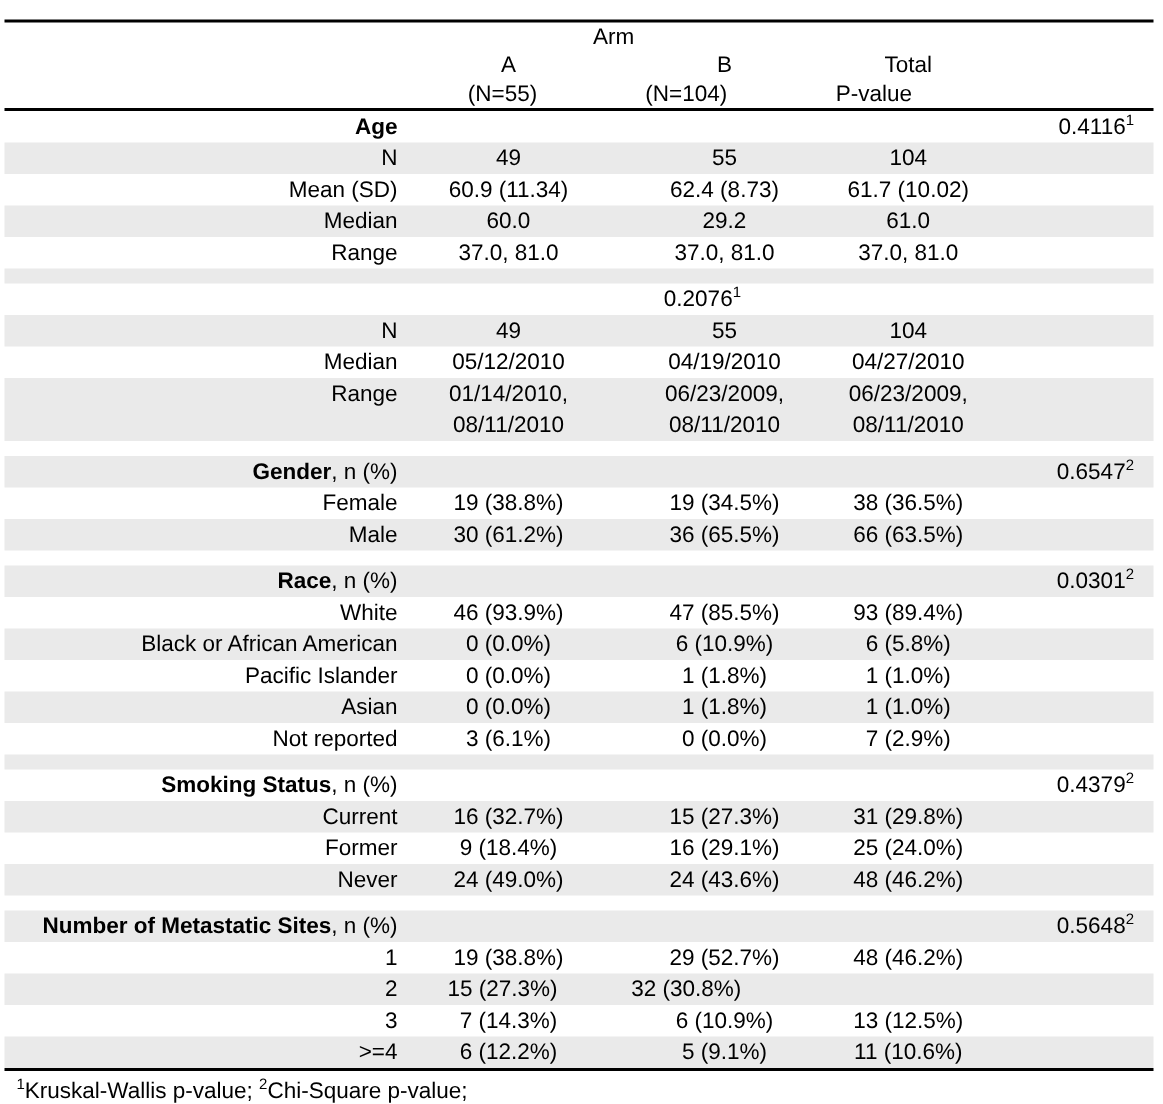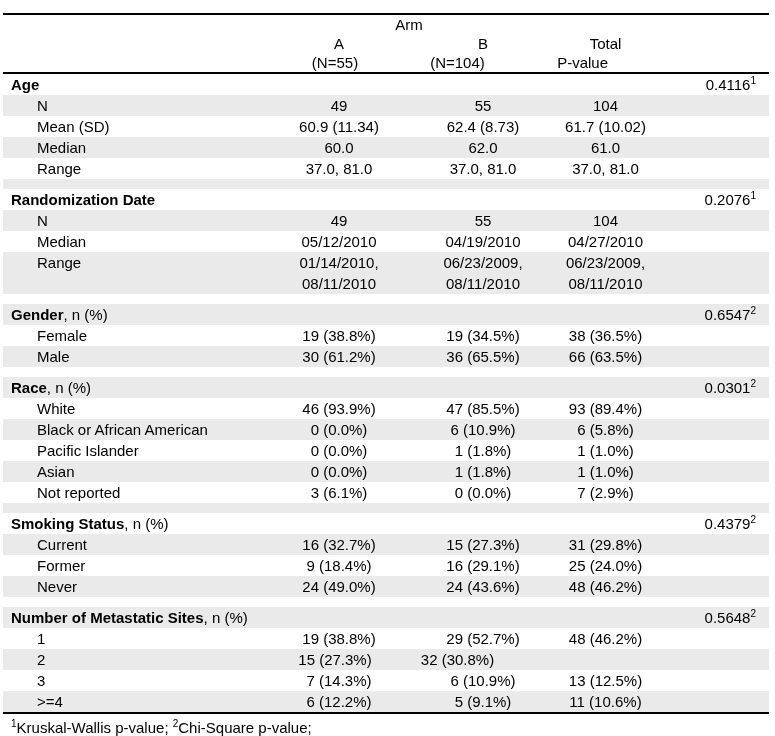--- a/index.html
+++ b/index.html
@@ -8,21 +8,21 @@
     font-family:"Liberation Sans","DejaVu Sans",sans-serif;
     font-size:15px;color:#000;
   }
   .tablewrap{margin:13px 4px 0 3px;width:766px;}
   .rule{height:2px;background:#000;}
   .row{display:flex;align-items:flex-start;height:21px;line-height:21px;}
   .hrow{display:flex;align-items:center;height:19px;line-height:19px;}
   .row.tall{height:42px;}
   .sep{height:10px;}
   .shade{background:#eaeaea;}
-  .c-label{width:262px;padding-left:8px;box-sizing:border-box;text-align:left;}
+  .c-label{width:262px;padding-left:8px;box-sizing:border-box;text-align:right;}
   .c-label.indent{padding-left:34px;}
   .c-a{width:148px;text-align:center;white-space:pre-line;}
   .c-b{width:140px;text-align:center;white-space:pre-line;}
   .c-total{width:105px;text-align:center;white-space:pre-line;}
   .c-p{width:111px;text-align:right;padding-right:13px;box-sizing:border-box;}
   .c-span-ab{width:288px;text-align:center;}
   .b{font-weight:bold;}
   sup{font-size:10px;line-height:0;}
   .footnote{padding:4px 0 0 8px;line-height:19px;}
 </style>
@@ -72,36 +72,35 @@
   <div class="row">
     <div class="c-label indent">Mean (SD)</div>
     <div class="c-a">60.9 (11.34)</div>
     <div class="c-b">62.4 (8.73)</div>
     <div class="c-total">61.7 (10.02)</div>
     <div class="c-p"></div>
   </div>
   <div class="row shade">
     <div class="c-label indent">Median</div>
     <div class="c-a">60.0</div>
-    <div class="c-b">62.0</div>
+    <div class="c-b">29.2</div>
     <div class="c-total">61.0</div>
     <div class="c-p"></div>
   </div>
   <div class="row">
     <div class="c-label indent">Range</div>
     <div class="c-a">37.0, 81.0</div>
     <div class="c-b">37.0, 81.0</div>
     <div class="c-total">37.0, 81.0</div>
     <div class="c-p"></div>
   </div>
 
   <div class="sep shade"></div>
 
   <div class="row">
-    <div class="c-label"><span class="b">Randomization Date</span><span></span></div>
     <div class="c-a"></div>
       <div class="c-b"></div>
       <div class="c-total"></div>
     <div class="c-p"><span>0.2076</span><sup>1</sup></div>
   </div>
   <div class="row shade">
     <div class="c-label indent">N</div>
     <div class="c-a">49</div>
     <div class="c-b">55</div>
     <div class="c-total">104</div>

